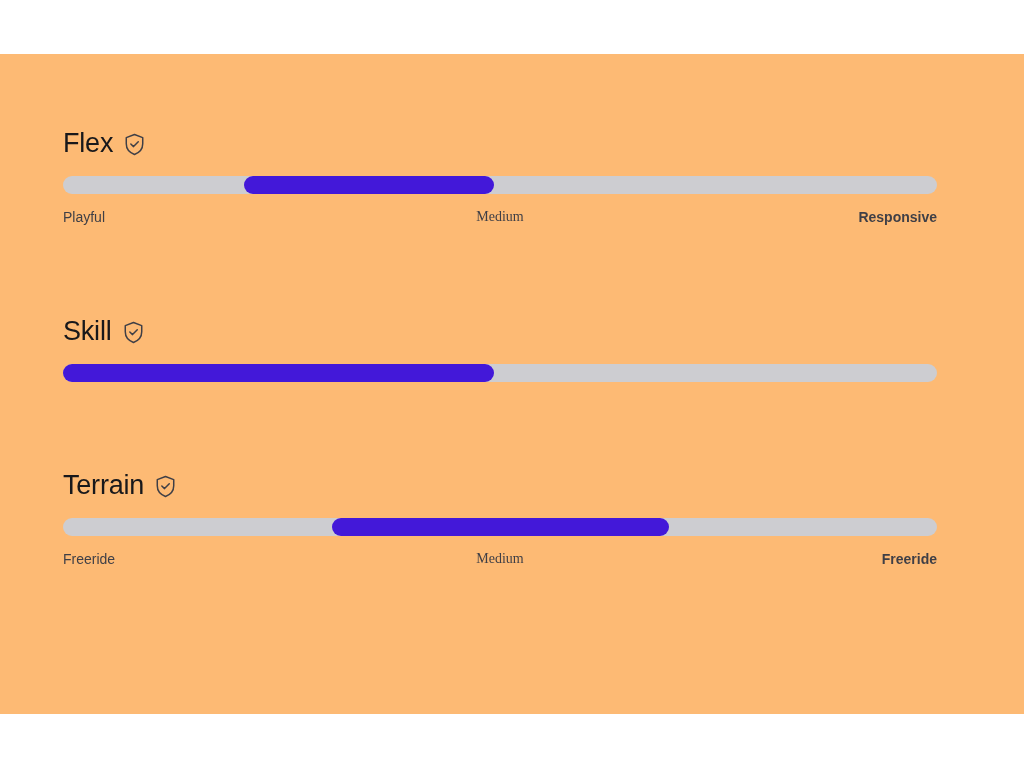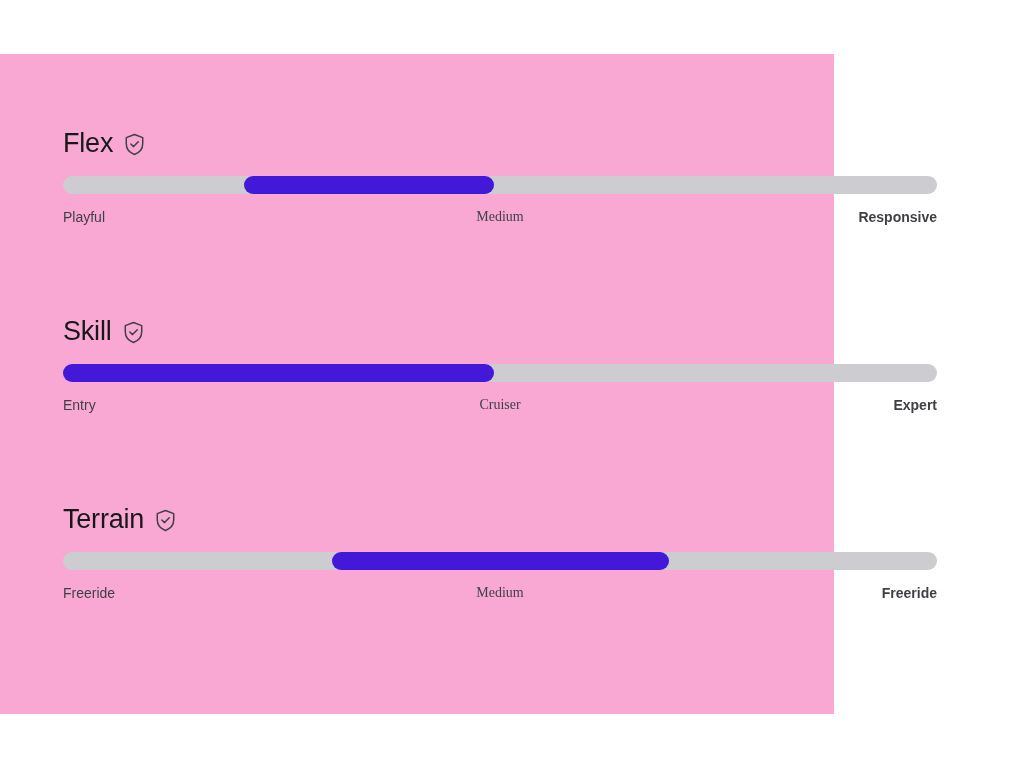--- a/index.html
+++ b/index.html
@@ -12,23 +12,23 @@
     height: 768px;
     overflow: hidden;
     font-family: "Liberation Sans", sans-serif;
     -webkit-font-smoothing: antialiased;
   }
 
   .panel {
     position: absolute;
     left: 0;
     top: 54px;
-    width: 834px;
+    width: 1024px;
     height: 660px;
-    background: #f9a8d4;
+    background: #fdba74;
   }
 
   .spec-list {
     position: absolute;
     left: 63px;
     top: 76px;
     width: 874px;
   }
 
   .spec-group {
@@ -136,25 +136,20 @@
         <span class="verified-icon">
           <svg viewBox="0 0 24 26" fill="none" xmlns="http://www.w3.org/2000/svg">
             <path d="M12 1.6 L21.4 5.2 V12.2 C21.4 18.2 17.4 22.4 12 24.4 C6.6 22.4 2.6 18.2 2.6 12.2 V5.2 Z" stroke="currentColor" stroke-width="1.7" stroke-linejoin="round"></path>
             <path d="M7.8 12.4 L10.9 15.4 L16.3 9.9" stroke="currentColor" stroke-width="1.7" stroke-linecap="round" stroke-linejoin="round"></path>
           </svg>
         </span>
       </div>
       <div class="track" style="background: rgb(205, 205, 209);">
         <div class="fill" style="left: 0%; right: 50.7%; background: rgb(67, 24, 217);"></div>
       </div>
-      <div class="scale-labels">
-        <span class="lbl-start">Entry</span>
-        <span class="lbl-mid">Cruiser</span>
-        <span class="lbl-end">Expert</span>
-      </div>
     </div>
 
     <div class="spec-group">
       <div class="spec-header">
         <div class="spec-title">Terrain</div>
         <span class="verified-icon">
           <svg viewBox="0 0 24 26" fill="none" xmlns="http://www.w3.org/2000/svg">
             <path d="M12 1.6 L21.4 5.2 V12.2 C21.4 18.2 17.4 22.4 12 24.4 C6.6 22.4 2.6 18.2 2.6 12.2 V5.2 Z" stroke="currentColor" stroke-width="1.7" stroke-linejoin="round"></path>
             <path d="M7.8 12.4 L10.9 15.4 L16.3 9.9" stroke="currentColor" stroke-width="1.7" stroke-linecap="round" stroke-linejoin="round"></path>
           </svg>

